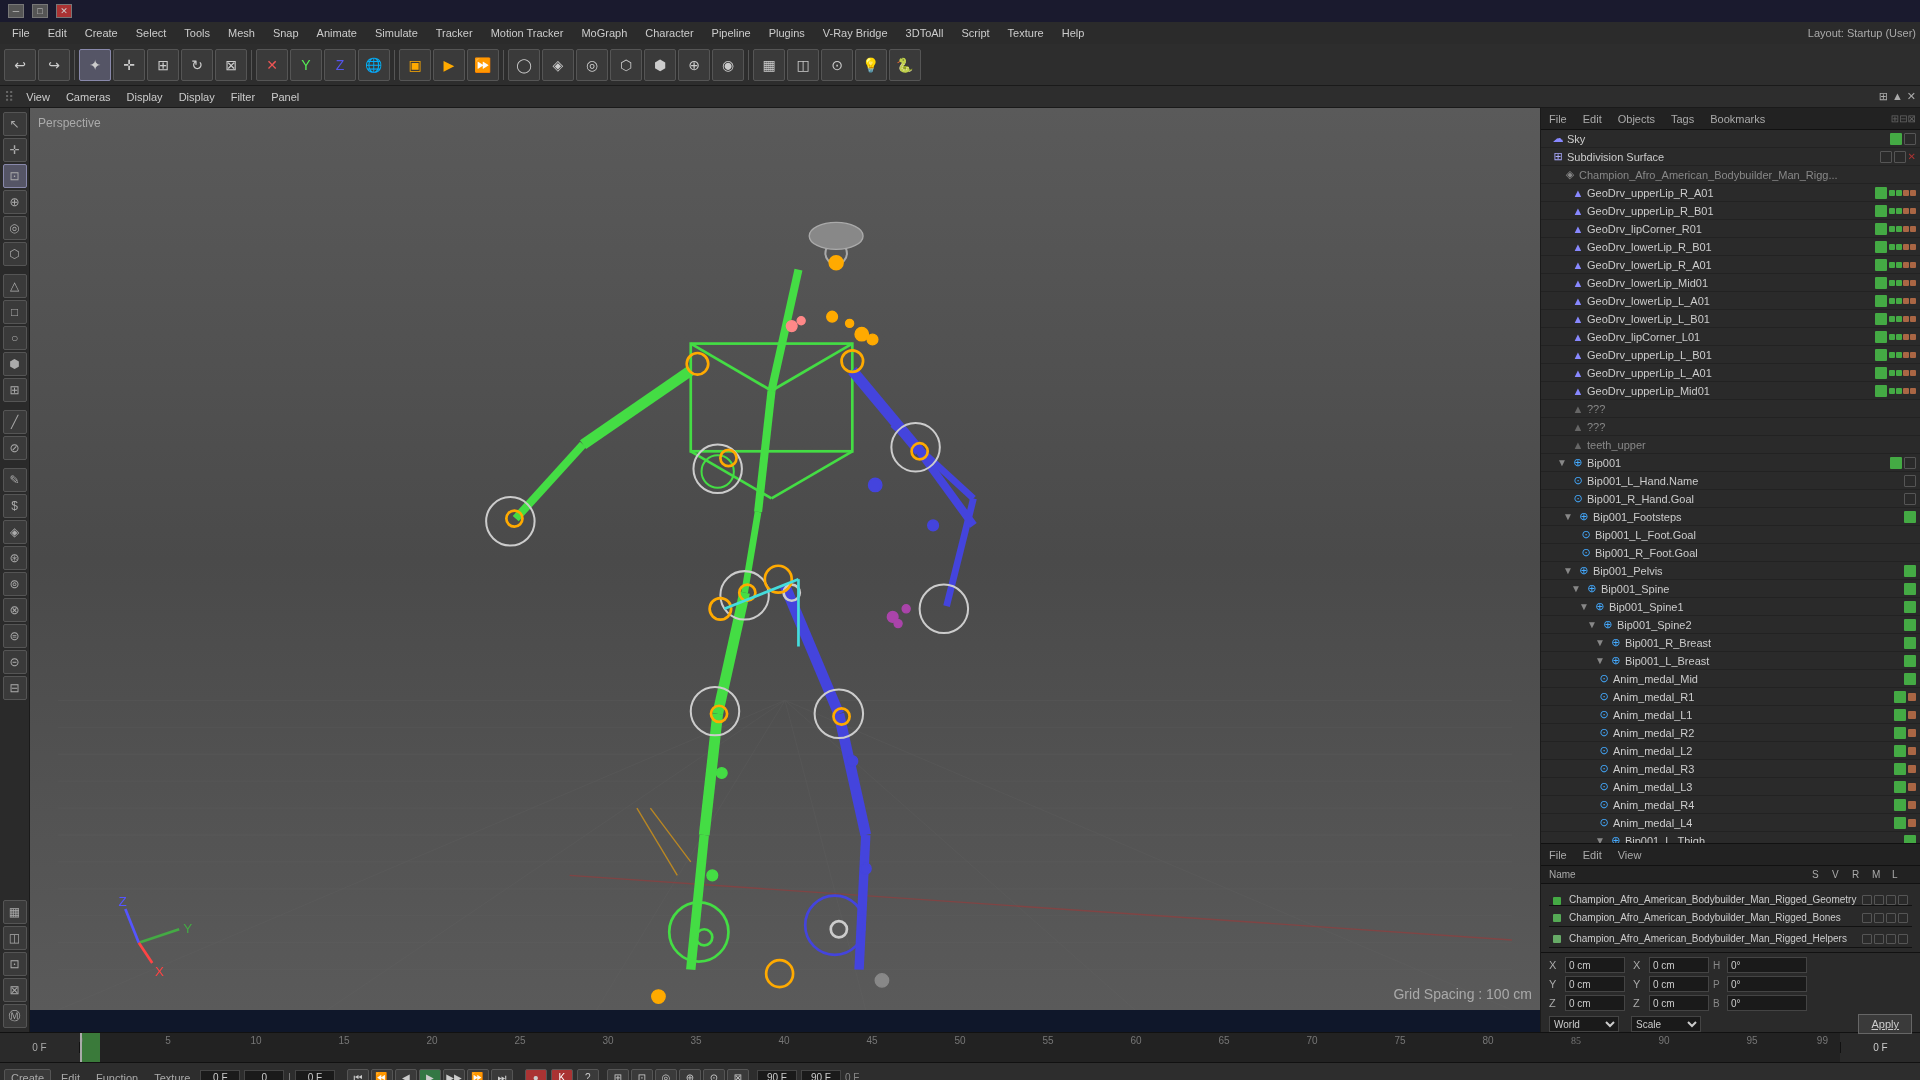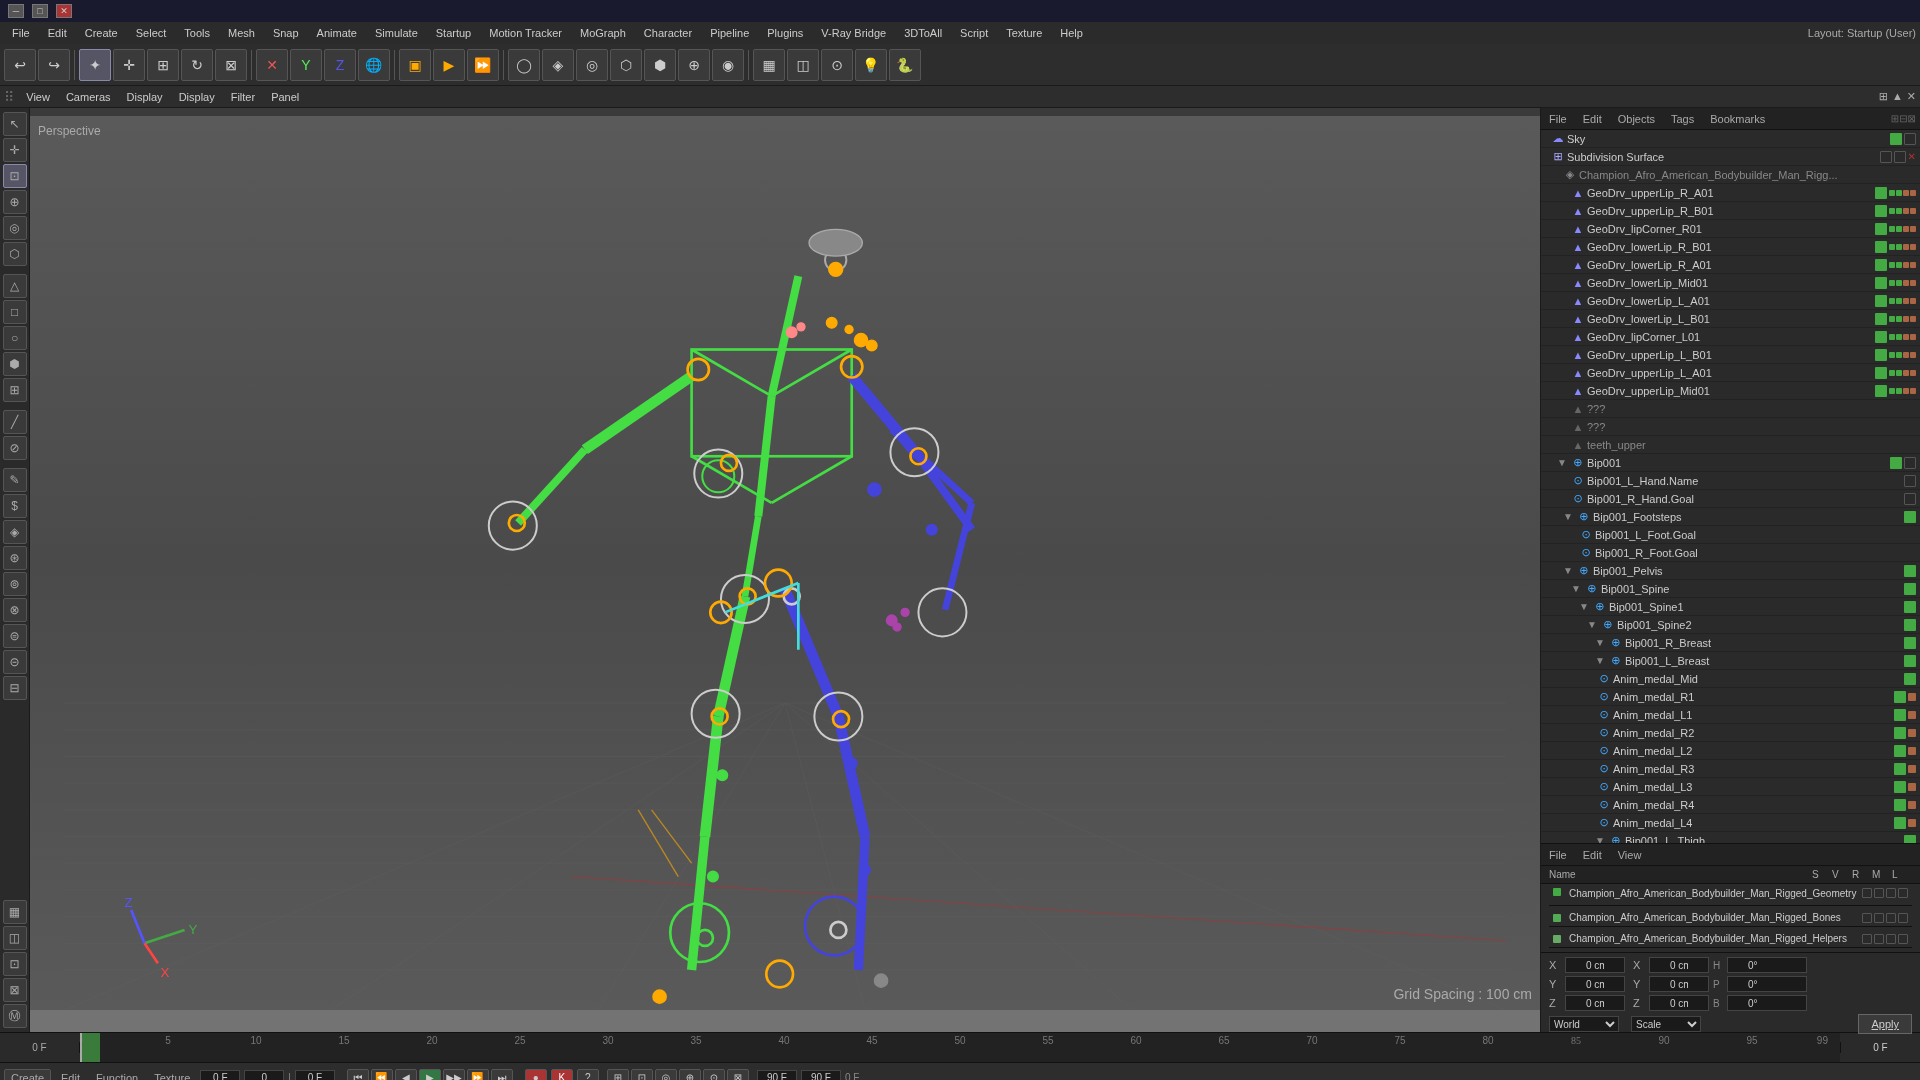--- a/index.html
+++ b/index.html
@@ -105,24 +105,23 @@
       display: flex; align-items: center; justify-content: center;
       cursor: pointer;
       font-size: 12px;
       color: #aaa;
     }
     .sidebar-btn.active { background: #556; border-color: #88a; }
 
     
     #viewport {
       flex: 1;
-      background: #737373;
+      background: #0f172a;
       position: relative;
       overflow: hidden;
-      margin-top: 8px;
     }
 
     #viewport-canvas {
       width: 100%;
       height: calc(100% - 22px);
       position: relative;
       background: linear-gradient(180deg, #5a5a5a 0%, #4a4a4a 50%, #5a5a5a 100%);
     }
 
     
@@ -249,21 +248,21 @@
       color: #aaa;
       font-size: 11px;
     }
     .coord-input {
       width: 60px;
       height: 16px;
       background: #1a1a1a;
       border: 1px solid #444;
       color: #ccc;
       font-size: 10px;
-      padding: 0 20px;
+      padding: 0 3px;
     }
     .coord-input-wide {
       width: 80px;
     }
     .coord-p-label {
       color: #888;
       font-size: 10px;
       width: 10px;
     }
     .coord-select {
@@ -391,21 +390,21 @@
 <div id="menu-bar">
   <div class="menu-item">File</div>
   <div class="menu-item">Edit</div>
   <div class="menu-item">Create</div>
   <div class="menu-item">Select</div>
   <div class="menu-item">Tools</div>
   <div class="menu-item">Mesh</div>
   <div class="menu-item">Snap</div>
   <div class="menu-item">Animate</div>
   <div class="menu-item">Simulate</div>
-  <div class="menu-item">Startup</div>
+  <div class="menu-item">Tracker</div>
   <div class="menu-item">Motion Tracker</div>
   <div class="menu-item">MoGraph</div>
   <div class="menu-item">Character</div>
   <div class="menu-item">Pipeline</div>
   <div class="menu-item">Plugins</div>
   <div class="menu-item">V-Ray Bridge</div>
   <div class="menu-item">3DToAll</div>
   <div class="menu-item">Script</div>
   <div class="menu-item">Texture</div>
   <div class="menu-item">Help</div>
@@ -1083,21 +1082,21 @@
     <div style="height:18px;background:#222;display:flex;align-items:center;padding:0 8px;border-bottom:1px solid #111;">
       <span style="flex:1;color:#aaa;font-size:10px;">Name</span>
       <span style="width:20px;color:#aaa;font-size:10px;">S</span>
       <span style="width:20px;color:#aaa;font-size:10px;">V</span>
       <span style="width:20px;color:#aaa;font-size:10px;">R</span>
       <span style="width:20px;color:#aaa;font-size:10px;">M</span>
       <span style="width:20px;color:#aaa;font-size:10px;">L</span>
     </div>
 
     <div id="attr-items">
-      <div class="attr-row" style="height:18px;border-bottom:1px solid #111;display:flex;align-items:flex-start;padding:0 4px;">
+      <div class="attr-row" style="height:18px;border-bottom:1px solid #111;display:flex;align-items:flex-end;padding:0 4px;">
         <span style="width:8px;height:8px;background:#4a4;border-radius:1px;margin-right:4px;"></span>
         <span style="flex:1;font-size:10px;color:#ccc;">Champion_Afro_American_Bodybuilder_Man_Rigged_Geometry</span>
         <div class="obj-flags">
           <div class="flag-box empty" style="width:10px;height:10px;"></div>
           <div class="flag-box empty" style="width:10px;height:10px;"></div>
           <div class="flag-box empty" style="width:10px;height:10px;"></div>
           <div class="flag-box empty" style="width:10px;height:10px;"></div>
         </div>
       </div>
       <div class="attr-row" style="height:18px;border-bottom:1px solid #111;display:flex;align-items:center;padding:0 4px;">

